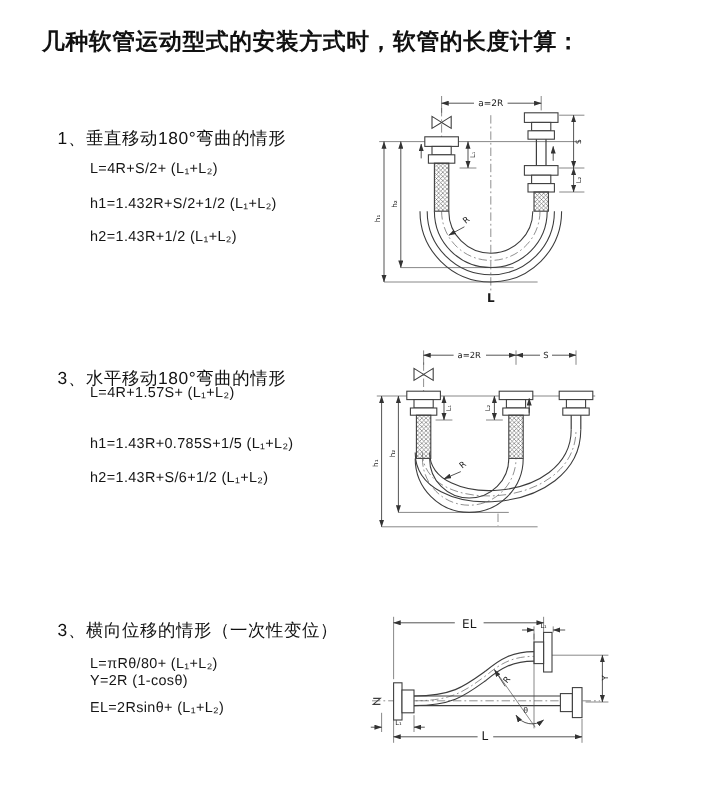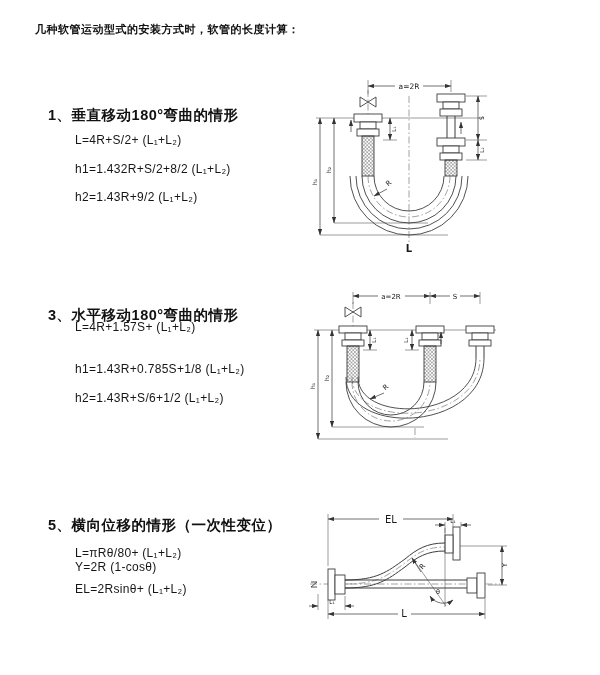--- a/index.html
+++ b/index.html
@@ -1,20 +1,20 @@
 <!DOCTYPE html>
 <html><head>
 <meta charset="utf-8">
 <style>
   html,body{margin:0;padding:0;}
   body{width:600px;height:675px;background:#fff;position:relative;overflow:hidden;
        font-family:"Liberation Sans","DejaVu Sans",sans-serif;}
-  .title{position:absolute;left:35px;top:22px;font-size:11px;font-weight:700;
+  .title{position:absolute;left:35px;top:22px;font-size:19px;font-weight:700;
          color:#111;letter-spacing:.5px;white-space:nowrap;text-align:center;}
-  .sec-heading{position:absolute;left:48px;font-size:14.5px;font-weight:700;color:#111;
+  .sec-heading{position:absolute;left:48px;font-size:14.5px;font-weight:400;color:#111;
          letter-spacing:.5px;white-space:nowrap;}
   .formula{position:absolute;left:75px;font-size:12px;font-weight:500;color:#161616;
          letter-spacing:.3px;white-space:nowrap;text-align:right;}
   svg.diag{position:absolute;}
   svg text{font-family:"DejaVu Sans","Liberation Sans",sans-serif;fill:#1a1a1a;}
   .thin{fill:none;stroke:#3d3d3d;stroke-width:.9;}
   .wall{fill:none;stroke:#3d3d3d;stroke-width:1;}
   .ext{stroke:#4a4a4a;stroke-width:.55;fill:none;}
   .dim{stroke:#333;stroke-width:.7;fill:none;marker-start:url(#arr);marker-end:url(#arr);}
   .dimE{stroke:#333;stroke-width:.7;fill:none;marker-end:url(#arr);}
@@ -34,22 +34,22 @@
     <pattern id="hatch" width="3.5" height="3.5" patternUnits="userSpaceOnUse">
       <path d="M0,0 L3.5,3.5 M3.5,0 L0,3.5" stroke="#666" stroke-width="0.5"></path>
     </pattern>
   </defs>
 </svg>
 
 <div class="title">几种软管运动型式的安装方式时，软管的长度计算：</div>
 
 <div class="sec-heading" style="top:106px">1、垂直移动180°弯曲的情形</div>
 <div class="formula" style="top:133px">L=4R+S/2+ (L₁+L₂)</div>
-<div class="formula" style="top:162px">h1=1.432R+S/2+8/2 (L₁+L₂)</div>
-<div class="formula" style="top:190px">h2=1.43R+9/2 (L₁+L₂)</div>
+<div class="formula" style="top:162px">h1=1.432R+S/2+1/2 (L₁+L₂)</div>
+<div class="formula" style="top:190px">h2=1.43R+1/2 (L₁+L₂)</div>
 
 <svg class="diag" style="left:306px;top:70px" width="284" height="188" viewBox="0 0 284 188">
 
   <line class="ext" x1="62" y1="24" x2="62" y2="10"></line>
   <line class="ext" x1="145" y1="22" x2="145" y2="10"></line>
   <line class="dim" x1="62" y1="16" x2="145" y2="16"></line>
   <rect class="lblbg" x="89" y="10" width="28" height="10"></rect>
   <text x="103" y="18.5" text-anchor="middle" font-size="7.5">a=2R</text>
 
   <path class="thin" d="M54,27 L62,32 L54,37 Z M70,27 L62,32 L70,37 Z"></path>
@@ -102,21 +102,21 @@
   <text transform="translate(25,100) rotate(-90)" text-anchor="middle" font-size="6">h₂</text>
   <line class="dim" x1="14" y1="48" x2="14" y2="165"></line>
   <line class="ext" x1="14" y1="165" x2="142" y2="165"></line>
   <text transform="translate(11,112) rotate(-90)" text-anchor="middle" font-size="6">h₁</text>
 
   <text x="103" y="182" text-anchor="middle" font-size="10" font-weight="bold">L</text>
 </svg>
 
 <div class="sec-heading" style="top:306px">3、水平移动180°弯曲的情形</div>
 <div class="formula" style="top:320px">L=4R+1.57S+ (L₁+L₂)</div>
-<div class="formula" style="top:362px">h1=1.43R+0.785S+1/8 (L₁+L₂)</div>
+<div class="formula" style="top:362px">h1=1.43R+0.785S+1/5 (L₁+L₂)</div>
 <div class="formula" style="top:391px">h2=1.43R+S/6+1/2 (L₁+L₂)</div>
 
 <svg class="diag" style="left:306px;top:282px" width="284" height="186" viewBox="0 0 284 186">
 
   <line class="ext" x1="47" y1="22" x2="47" y2="10"></line>
   <line class="ext" x1="124" y1="22" x2="124" y2="10"></line>
   <line class="ext" x1="174" y1="22" x2="174" y2="10"></line>
   <line class="dim" x1="47" y1="14" x2="124" y2="14"></line>
   <line class="dim" x1="124" y1="14" x2="174" y2="14"></line>
   <rect class="lblbg" x="72" y="9" width="27" height="9"></rect>
@@ -166,21 +166,21 @@
 
   <line class="dim" x1="26" y1="48" x2="26" y2="145"></line>
   <line class="ext" x1="26" y1="145" x2="118" y2="145"></line>
   <text transform="translate(23,96) rotate(-90)" text-anchor="middle" font-size="6">h₂</text>
   <line class="dim" x1="12" y1="48" x2="12" y2="157"></line>
   <line class="ext" x1="12" y1="157" x2="142" y2="157"></line>
   <text transform="translate(9,104) rotate(-90)" text-anchor="middle" font-size="6">h₁</text>
   <line class="cl" x1="109" y1="146" x2="109" y2="156"></line>
 </svg>
 
-<div class="sec-heading" style="top:516px">5、横向位移的情形（一次性变位）</div>
+<div class="sec-heading" style="top:516px">3、横向位移的情形（一次性变位）</div>
 <div class="formula" style="top:546px">L=πRθ/80+ (L₁+L₂)</div>
 <div class="formula" style="top:560px">Y=2R (1-cosθ)</div>
 <div class="formula" style="top:582px">EL=2Rsinθ+ (L₁+L₂)</div>
 
 <svg class="diag" style="left:295px;top:502px" width="300" height="168" viewBox="0 0 300 168">
 
   <line class="ext" x1="33" y1="64" x2="33" y2="12"></line>
   <line class="ext" x1="158" y1="25" x2="158" y2="12"></line>
   <line class="dim" x1="33" y1="17" x2="158" y2="17"></line>
   <rect class="lblbg" x="84" y="11" width="24" height="12"></rect>

